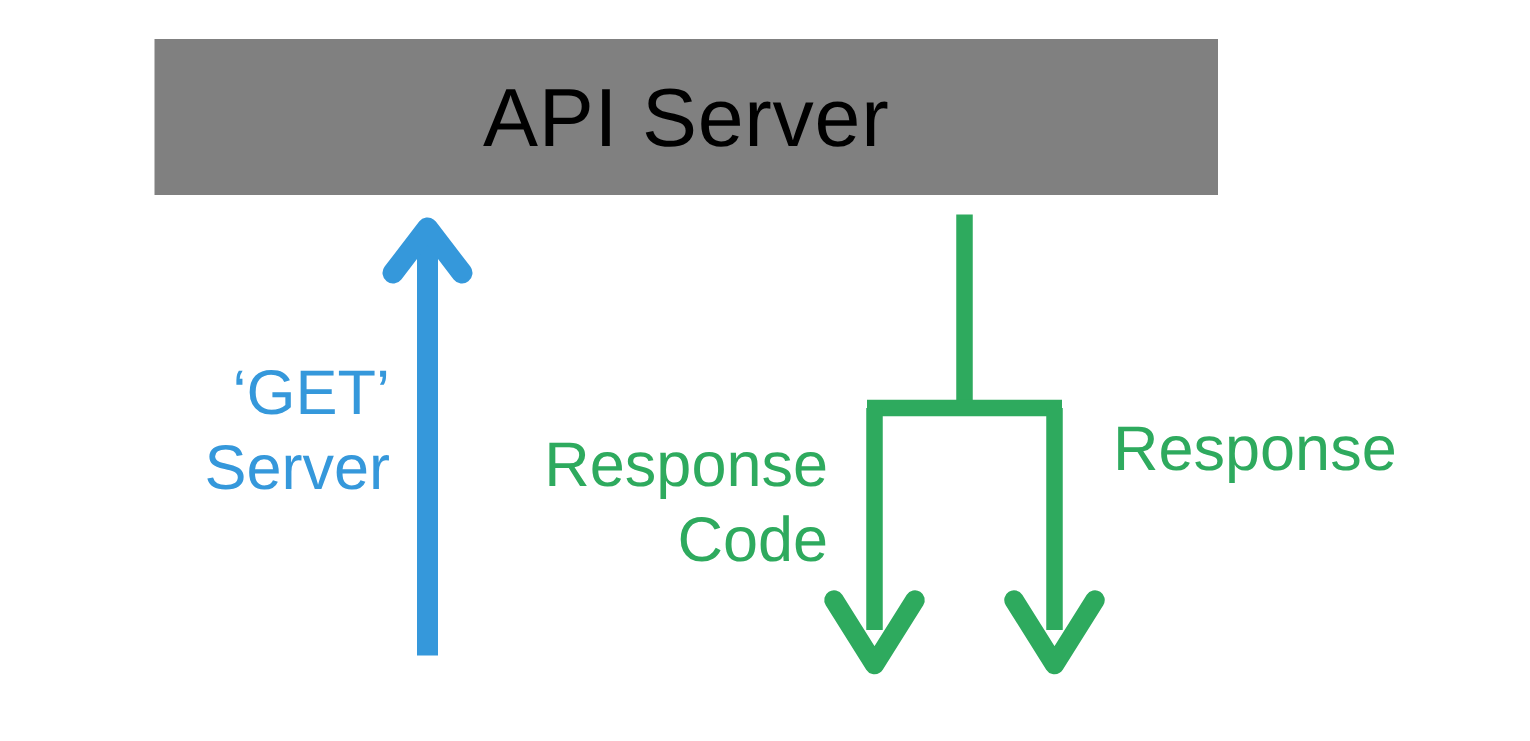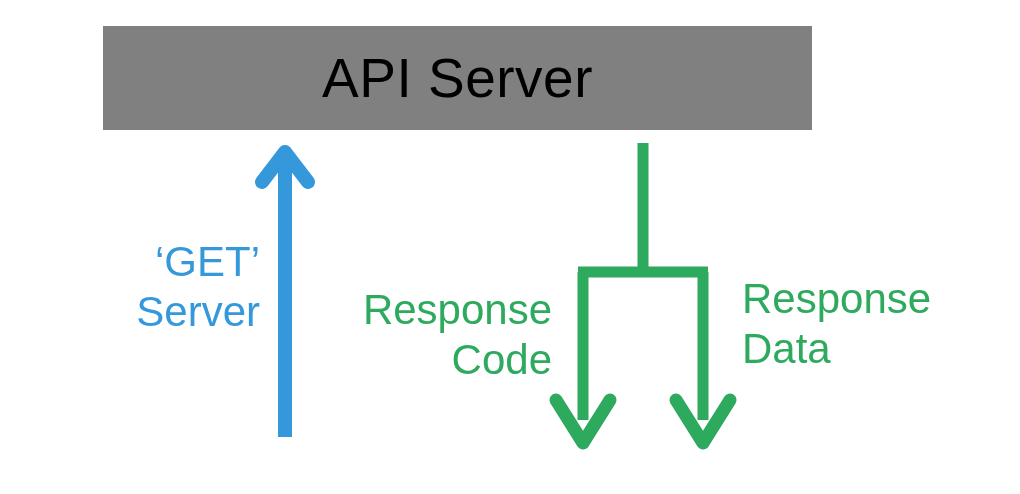--- a/index.html
+++ b/index.html
@@ -117,16 +117,15 @@
     <span class="label-line">Server</span>
   </div>
 
   <div class="label-block label-response-code">
     <span class="label-line">Response</span>
     <span class="label-line">Code</span>
   </div>
 
   <div class="label-block label-response-data">
     <span class="label-line">Response</span>
-    <span class="label-line">Data</span>
   </div>
 
 </div>
 
 </body></html>

